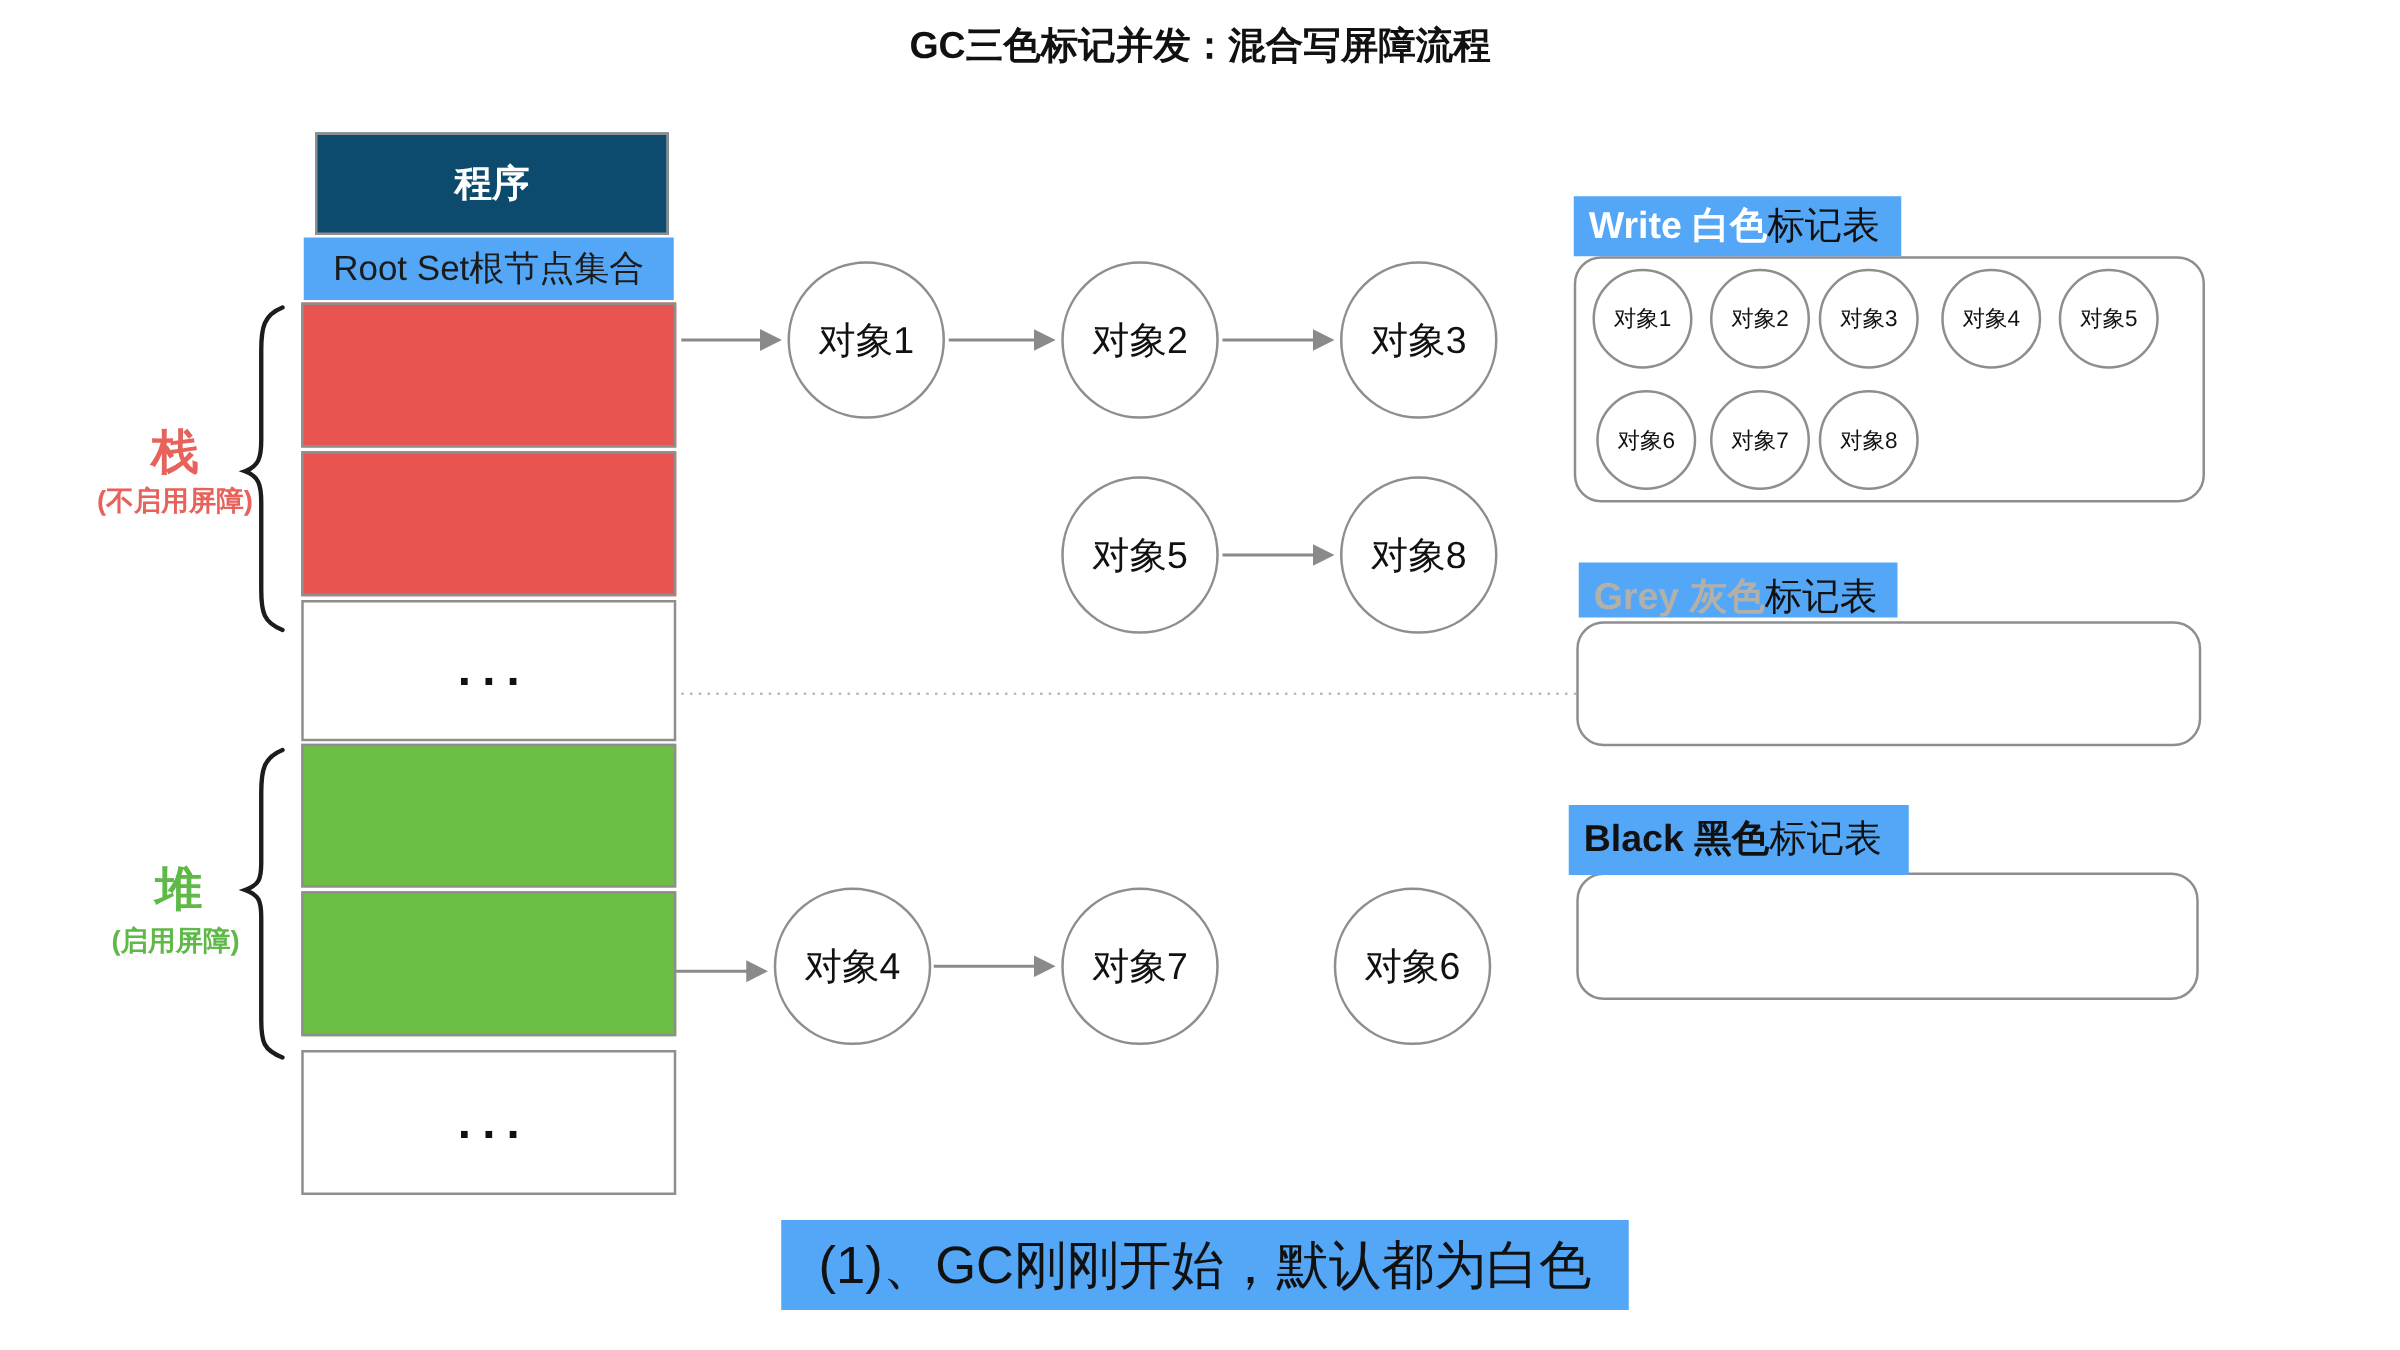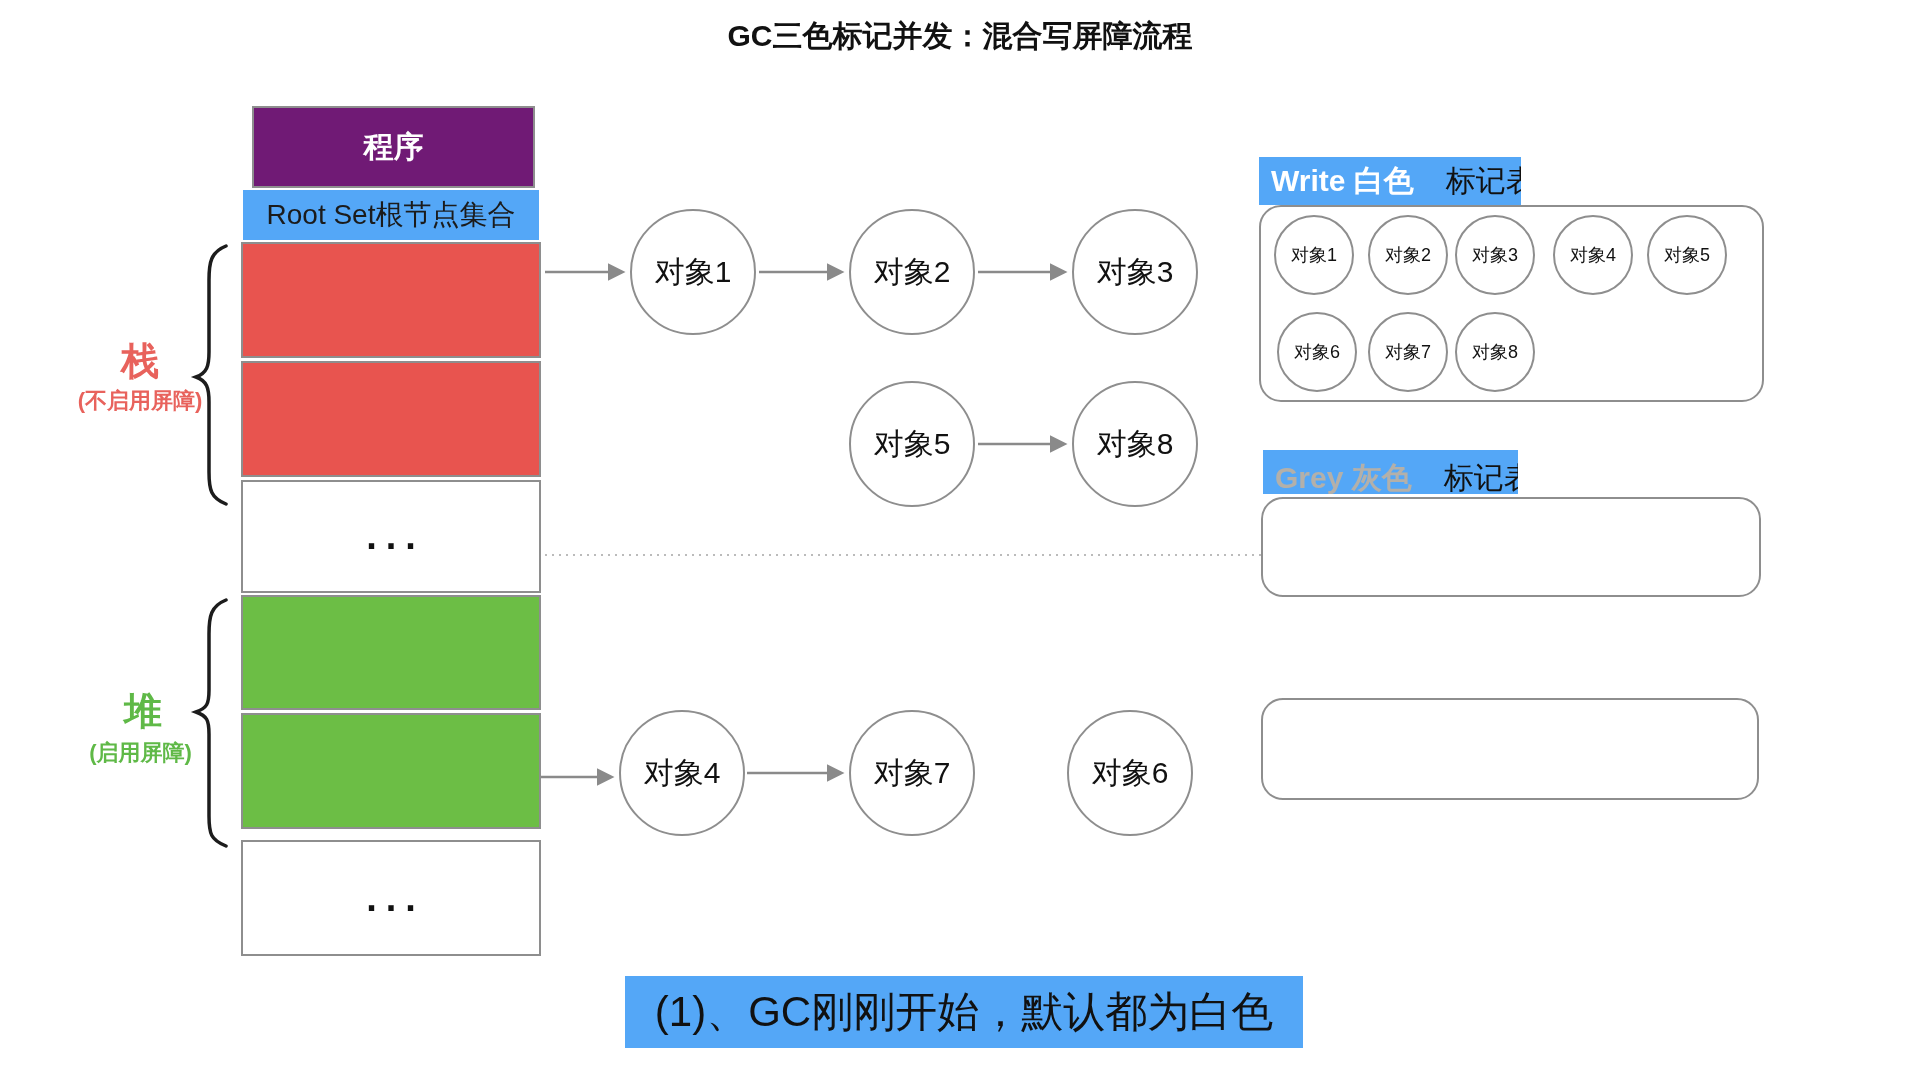--- a/index.html
+++ b/index.html
@@ -8,21 +8,21 @@
   .abs{position:absolute;box-sizing:border-box;}
   .overlay{position:absolute;left:0;top:0;width:1920px;height:1080px;pointer-events:none;}
 
   
   .title-line{left:0;top:0;width:1920px;text-align:center;color:#111;font-weight:bold;}
   .t1{top:16px;font-size:30px;}
   .t2{top:56px;font-size:33px;}
 
   
   .cell{border:2px solid #8E8E8E;display:flex;align-items:center;justify-content:center;}
-  .program{left:252px;top:106px;width:283px;height:82px;background:#701a75;color:#ffffff;font-size:30px;font-weight:bold;}
+  .program{left:252px;top:106px;width:283px;height:82px;background:#0c4a6e;color:#ffffff;font-size:30px;font-weight:bold;}
   .rootset{left:243px;top:190px;width:296px;height:50px;background:#54A7F7;color:#1b1b1b;font-size:28px;display:flex;align-items:center;justify-content:center;}
   .red1{left:241px;top:242px;width:300px;height:116px;background:#E8544F;}
   .red2{left:241px;top:361px;width:300px;height:116px;background:#E8544F;}
   .white1{left:241px;top:480px;width:300px;height:113px;background:#ffffff;}
   .green1{left:241px;top:595px;width:300px;height:115px;background:#6CBE45;}
   .green2{left:241px;top:713px;width:300px;height:116px;background:#6CBE45;}
   .white2{left:241px;top:840px;width:300px;height:116px;background:#ffffff;}
   .dots{color:#111;font-size:38px;font-weight:bold;letter-spacing:9px;padding-left:9px;}
 
   
@@ -43,21 +43,21 @@
   .gbox{left:1261px;top:497px;width:500px;height:100px;}
   .bbox{left:1261px;top:698px;width:498px;height:102px;}
   .hdr{background:#54A7F7;font-size:30px;line-height:48px;padding-left:12px;white-space:nowrap;overflow:hidden;}
   .whdr{left:1259px;top:157px;width:262px;height:48px;}
   .ghdr{left:1263px;top:450px;width:255px;height:44px;line-height:56px;}
   .bhdr{left:1255px;top:644px;width:272px;height:56px;line-height:56px;}
   .hdr .strong{font-weight:bold;}
   .whdr .strong{color:#ffffff;margin-top:16px;}
   .ghdr .strong{color:#B3B0AA;}
   .bhdr .strong{color:#111111;}
-  .hdr .rest{color:#111111;font-weight:normal;margin-left:32px;}
+  .hdr .rest{color:#111111;font-weight:normal;}
 
   
   .caption{left:625px;top:976px;width:678px;height:72px;background:#54A7F7;color:#111;font-size:42px;display:flex;align-items:center;justify-content:center;white-space:nowrap;}
 </style>
 </head>
 <body>
 
 <div class="stage">
 
   <svg class="overlay">
@@ -122,16 +122,19 @@
   <div class="abs node small" style="left:1277px;top:312px;">对象6</div>
   <div class="abs node small" style="left:1368px;top:312px;">对象7</div>
   <div class="abs node small" style="left:1455px;top:312px;">对象8</div>
 
   <div class="abs panel-box gbox"></div>
   <div class="abs hdr ghdr">
     <span class="strong">Grey 灰色</span><span class="rest">标记表</span>
   </div>
 
   <div class="abs panel-box bbox"></div>
+  <div class="abs hdr bhdr">
+    <span class="strong">Black 黑色</span><span class="rest">标记表</span>
+  </div>
 
   <div class="abs caption">(1)、GC刚刚开始，默认都为白色</div>
 
 </div>
 
 </body></html>

